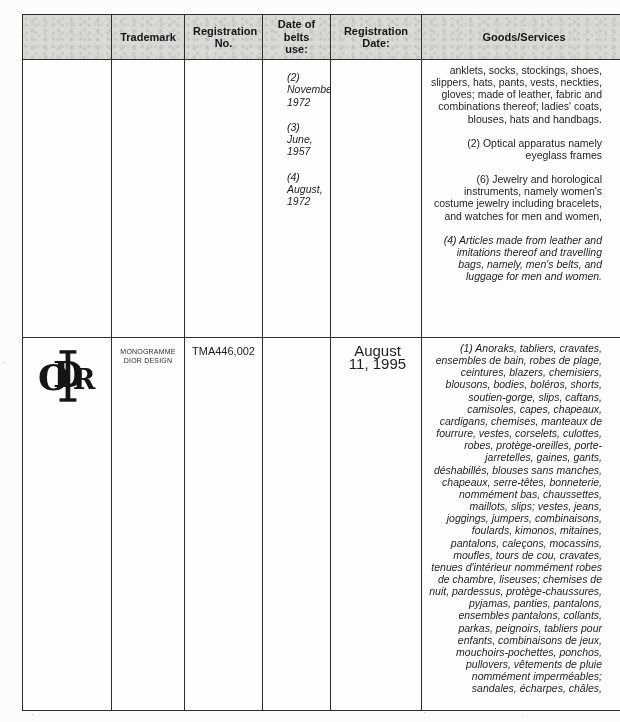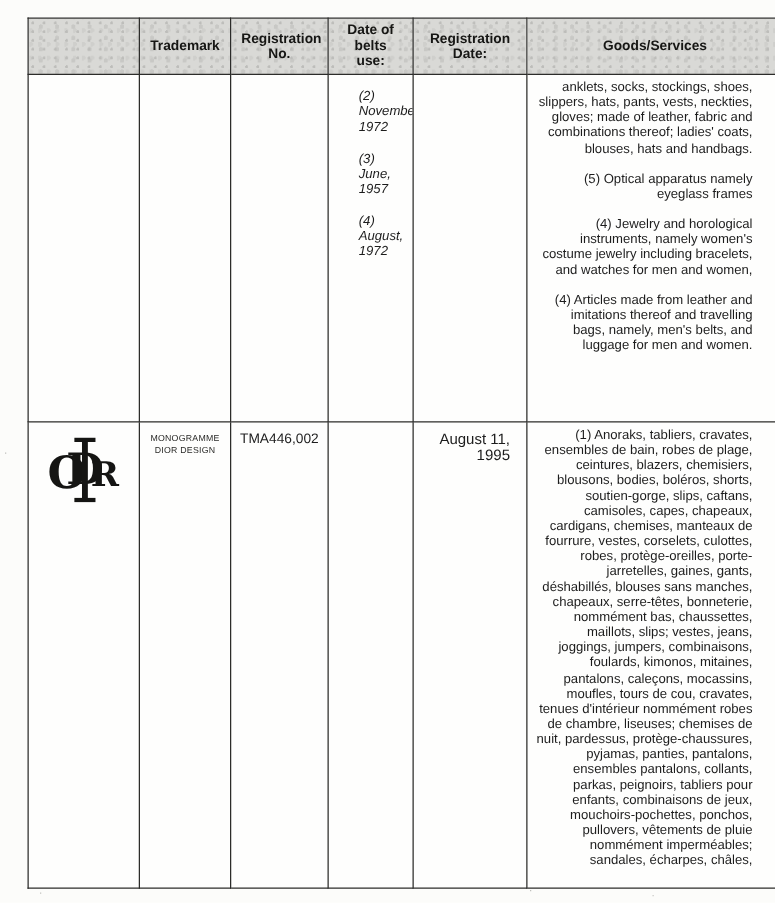--- a/index.html
+++ b/index.html
@@ -51,26 +51,26 @@
     background-image:
       radial-gradient(circle at 30% 40%, #bdbdba 14%, transparent 15%),
       radial-gradient(circle at 70% 65%, #c8c8c5 16%, transparent 17%),
       radial-gradient(circle at 15% 80%, #cfcfcc 18%, transparent 19%);
     background-size:9px 7px, 13px 9px, 7px 11px;
   }
   tr.row-a{height:278px;}
   tr.row-b{height:373px;}
   .cell-goods{font-size:10.5px;line-height:12.15px;padding:4px 24px 3px 7px;text-align:right;}
   .cell-goods p{margin:0 0 12px;}
-  .cell-goods p:last-child{margin-bottom:0;}
+  .cell-goods p:last-child{margin-bottom:0;font-style:italic;}
   .cell-firstuse{font-size:10.5px;line-height:12.3px;padding:11px 6px 4px 24px;font-style:italic;}
   .cell-firstuse p{margin:0 0 13px;}
   .cell-regno{font-size:11px;text-align:center;padding:7px 3px;}
   .cell-tmlabel{font-size:7px;line-height:8.6px;letter-spacing:.2px;text-align:center;padding:10px 4px;color:#2a2a28;}
-  .cell-regdate{font-size:12px;line-height:12.5px;text-align:right;padding:7px 13px 4px 16px;}
+  .cell-regdate{font-size:15px;line-height:12.5px;text-align:center;padding:7px 13px 4px 16px;}
   .cell-logo{text-align:center;padding-top:5px;}
   .monogram{display:inline-block;margin-top:2px;}
 </style>
 </head>
 <body>
 
 <div class="speckles"></div>
 
 <table class="scan-table">
   <colgroup>
@@ -96,22 +96,22 @@
     <td class="cell-tmlabel"></td>
     <td class="cell-regno"></td>
     <td class="cell-firstuse">
       <p>(2) November, 1972</p>
       <p>(3) June, 1957</p>
       <p>(4) August, 1972</p>
     </td>
     <td class="cell-regdate"></td>
     <td class="cell-goods">
       <p>anklets, socks, stockings, shoes, slippers, hats, pants, vests, neckties, gloves; made of leather, fabric and combinations thereof; ladies' coats, blouses, hats and handbags.</p>
-      <p>(5) Optical apparatus namely eyeglass frames</p>
-      <p>(4) Jewelry and horological instruments, namely women's costume jewelry including bracelets, and watches for men and women,</p>
+      <p>(2) Optical apparatus namely eyeglass frames</p>
+      <p>(6) Jewelry and horological instruments, namely women's costume jewelry including bracelets, and watches for men and women,</p>
       <p>(4) Articles made from leather and imitations thereof and travelling bags, namely, men's belts, and luggage for men and women.</p>
     </td>
   </tr>
 
   <tr class="row-b">
     <td class="cell-logo">
       <svg class="monogram" width="60" height="62" viewBox="0 0 64 64" aria-hidden="true">
         <g fill="#151513" stroke="none">
           <text x="1" y="47" font-family="DejaVu Serif, serif" font-weight="bold" font-size="38">O</text>
           <text x="17" y="44" font-family="DejaVu Serif, serif" font-weight="bold" font-size="37">D</text>

